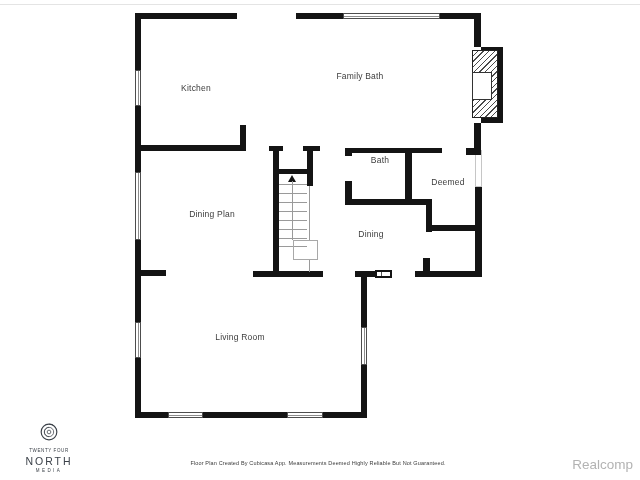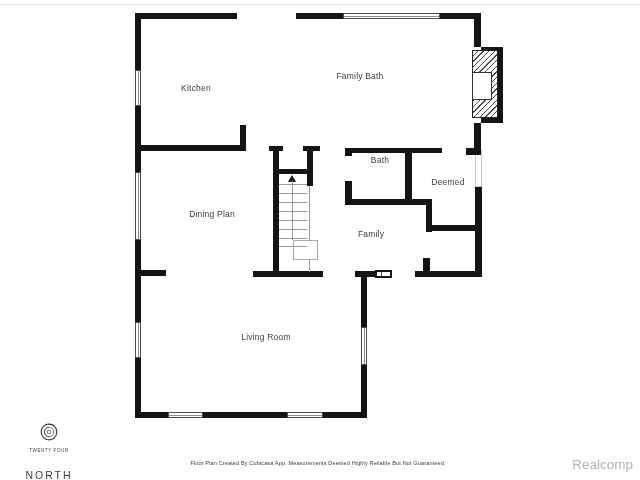--- a/index.html
+++ b/index.html
@@ -25,21 +25,21 @@
   .tl{position:absolute;background:#9a9a9a;}
   .trect{position:absolute;border:1px solid #a8a8a8;box-sizing:border-box;background:transparent;}
   .uparrow{position:absolute;width:0;height:0;border-left:4px solid transparent;
            border-right:4px solid transparent;border-bottom:7px solid #141414;}
   
   .room-label{position:absolute;transform:translate(-50%,-50%);font-size:8.5px;
               color:#3c3c3c;white-space:nowrap;letter-spacing:.2px;}
   
   .logo{position:absolute;left:24px;top:422px;width:50px;text-align:center;color:#3b4149;}
   .logo .l1{font-size:4.5px;letter-spacing:.6px;margin-top:2px;}
-  .logo .l2{font-size:10.5px;letter-spacing:2px;font-weight:500;margin-top:16px;}
+  .logo .l2{font-size:10.5px;letter-spacing:2px;font-weight:500;margin-top:2px;}
   .logo .l3{font-size:4.5px;letter-spacing:2.4px;margin-top:1px;}
   .disclaimer{position:absolute;left:318px;top:460px;transform:translateX(-50%);
               font-size:5.5px;color:#3a3a3a;white-space:nowrap;letter-spacing:.15px;}
   .watermark{position:absolute;right:7px;bottom:8px;font-size:13.5px;color:#b3b3b3;}
 </style>
 </head>
 <body>
 
 <div class="stage">
   <div class="hairline"></div>
@@ -114,22 +114,22 @@
   <div class="tl" style="left:279px;top:246px;width:28px;height:1px"></div>
   <div class="tl" style="left:309px;top:186px;width:1px;height:54px"></div>
   <div class="trect" style="left:293px;top:240px;width:25px;height:20px"></div>
   <div class="tl" style="left:309px;top:260px;width:1px;height:12px"></div>
 
   <div class="room-label" style="left:196px;top:88px">Kitchen</div>
   <div class="room-label" style="left:360px;top:76px">Family Bath</div>
   <div class="room-label" style="left:380px;top:160px">Bath</div>
   <div class="room-label" style="left:448px;top:182px">Deemed</div>
   <div class="room-label" style="left:212px;top:214px">Dining Plan</div>
-  <div class="room-label" style="left:371px;top:234px">Family</div>
-  <div class="room-label" style="left:266px;top:337px">Living Room</div>
+  <div class="room-label" style="left:371px;top:234px">Dining</div>
+  <div class="room-label" style="left:240px;top:337px">Living Room</div>
 
   <div class="logo">
     <svg width="20" height="20" viewBox="0 0 24 24">
       <g fill="none" stroke="#3b4149">
         <circle cx="12" cy="12" r="9.4" stroke-width="1.4"></circle>
         <circle cx="12" cy="12" r="5.6" stroke-width="0.9"></circle>
         <circle cx="12" cy="12" r="2.2" stroke-width="0.9"></circle>
         <path d="M12 2.6 a9.4 9.4 0 0 1 8.2 4.8" stroke-width="0.8"></path>
         <path d="M6.4 12 a5.6 5.6 0 0 1 5.6 -5.6" stroke-width="0.8"></path>
         <path d="M12 17.6 a5.6 5.6 0 0 1 -5.6 -5.6" stroke-width="0.8"></path>

